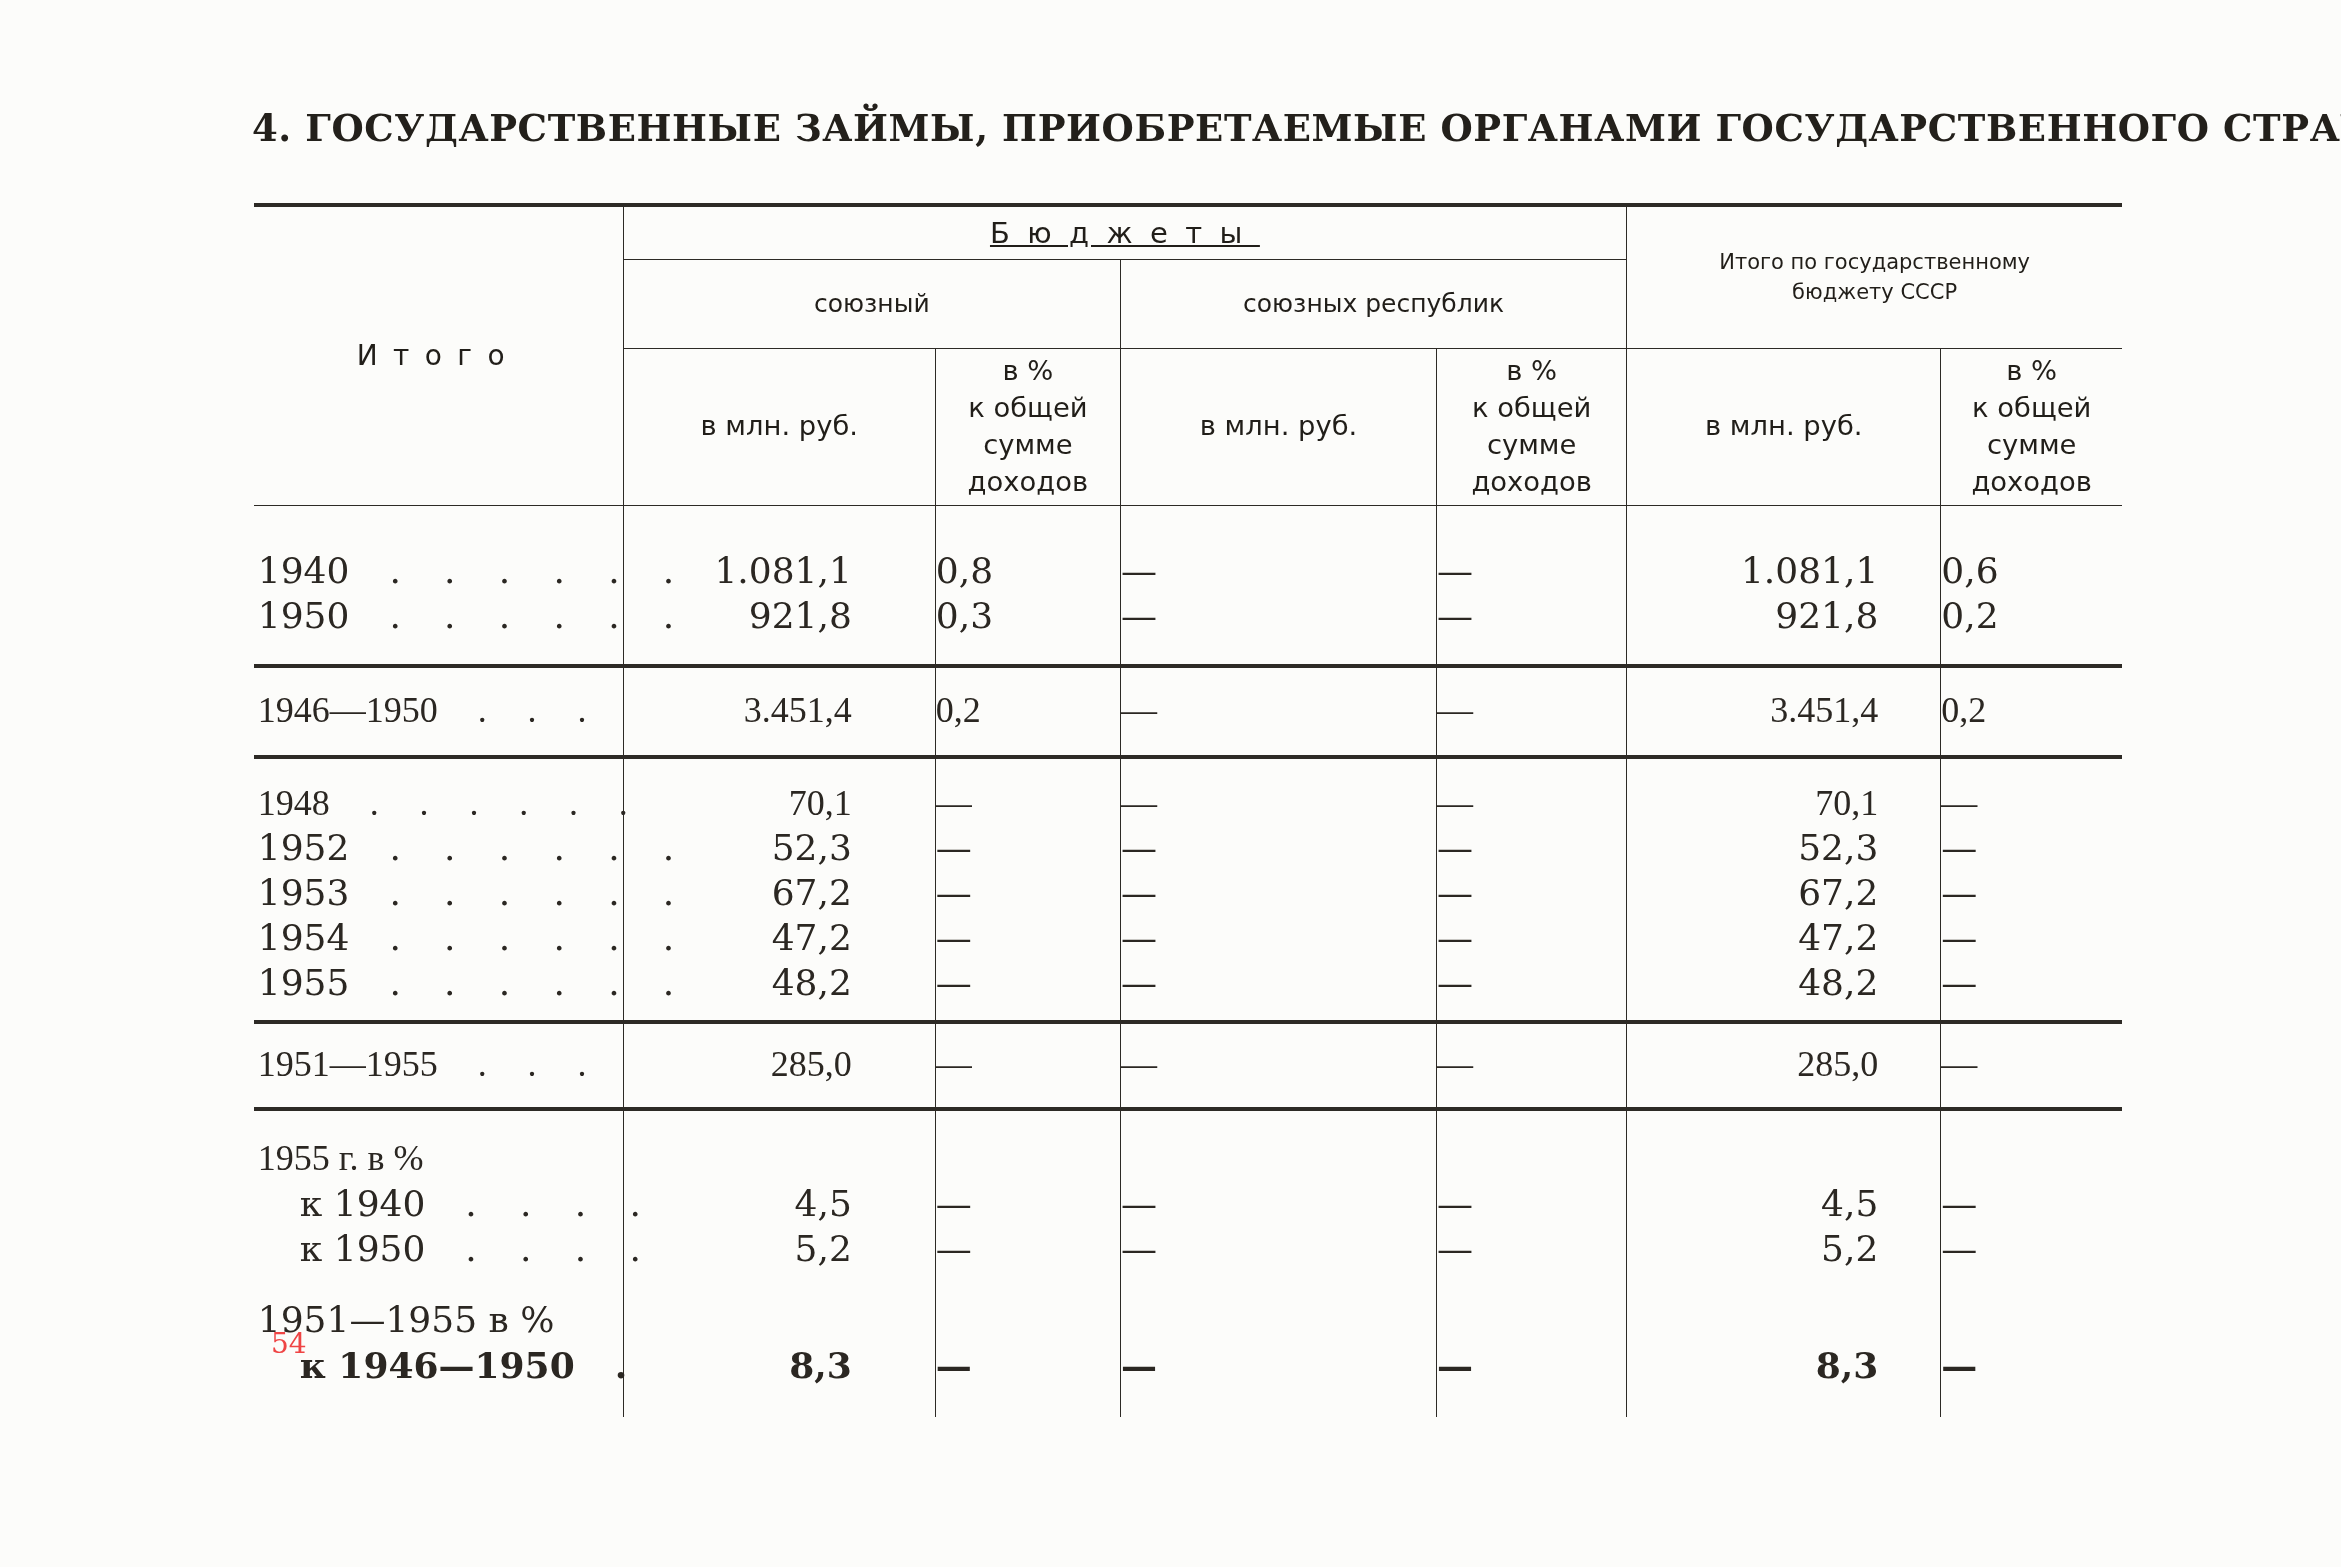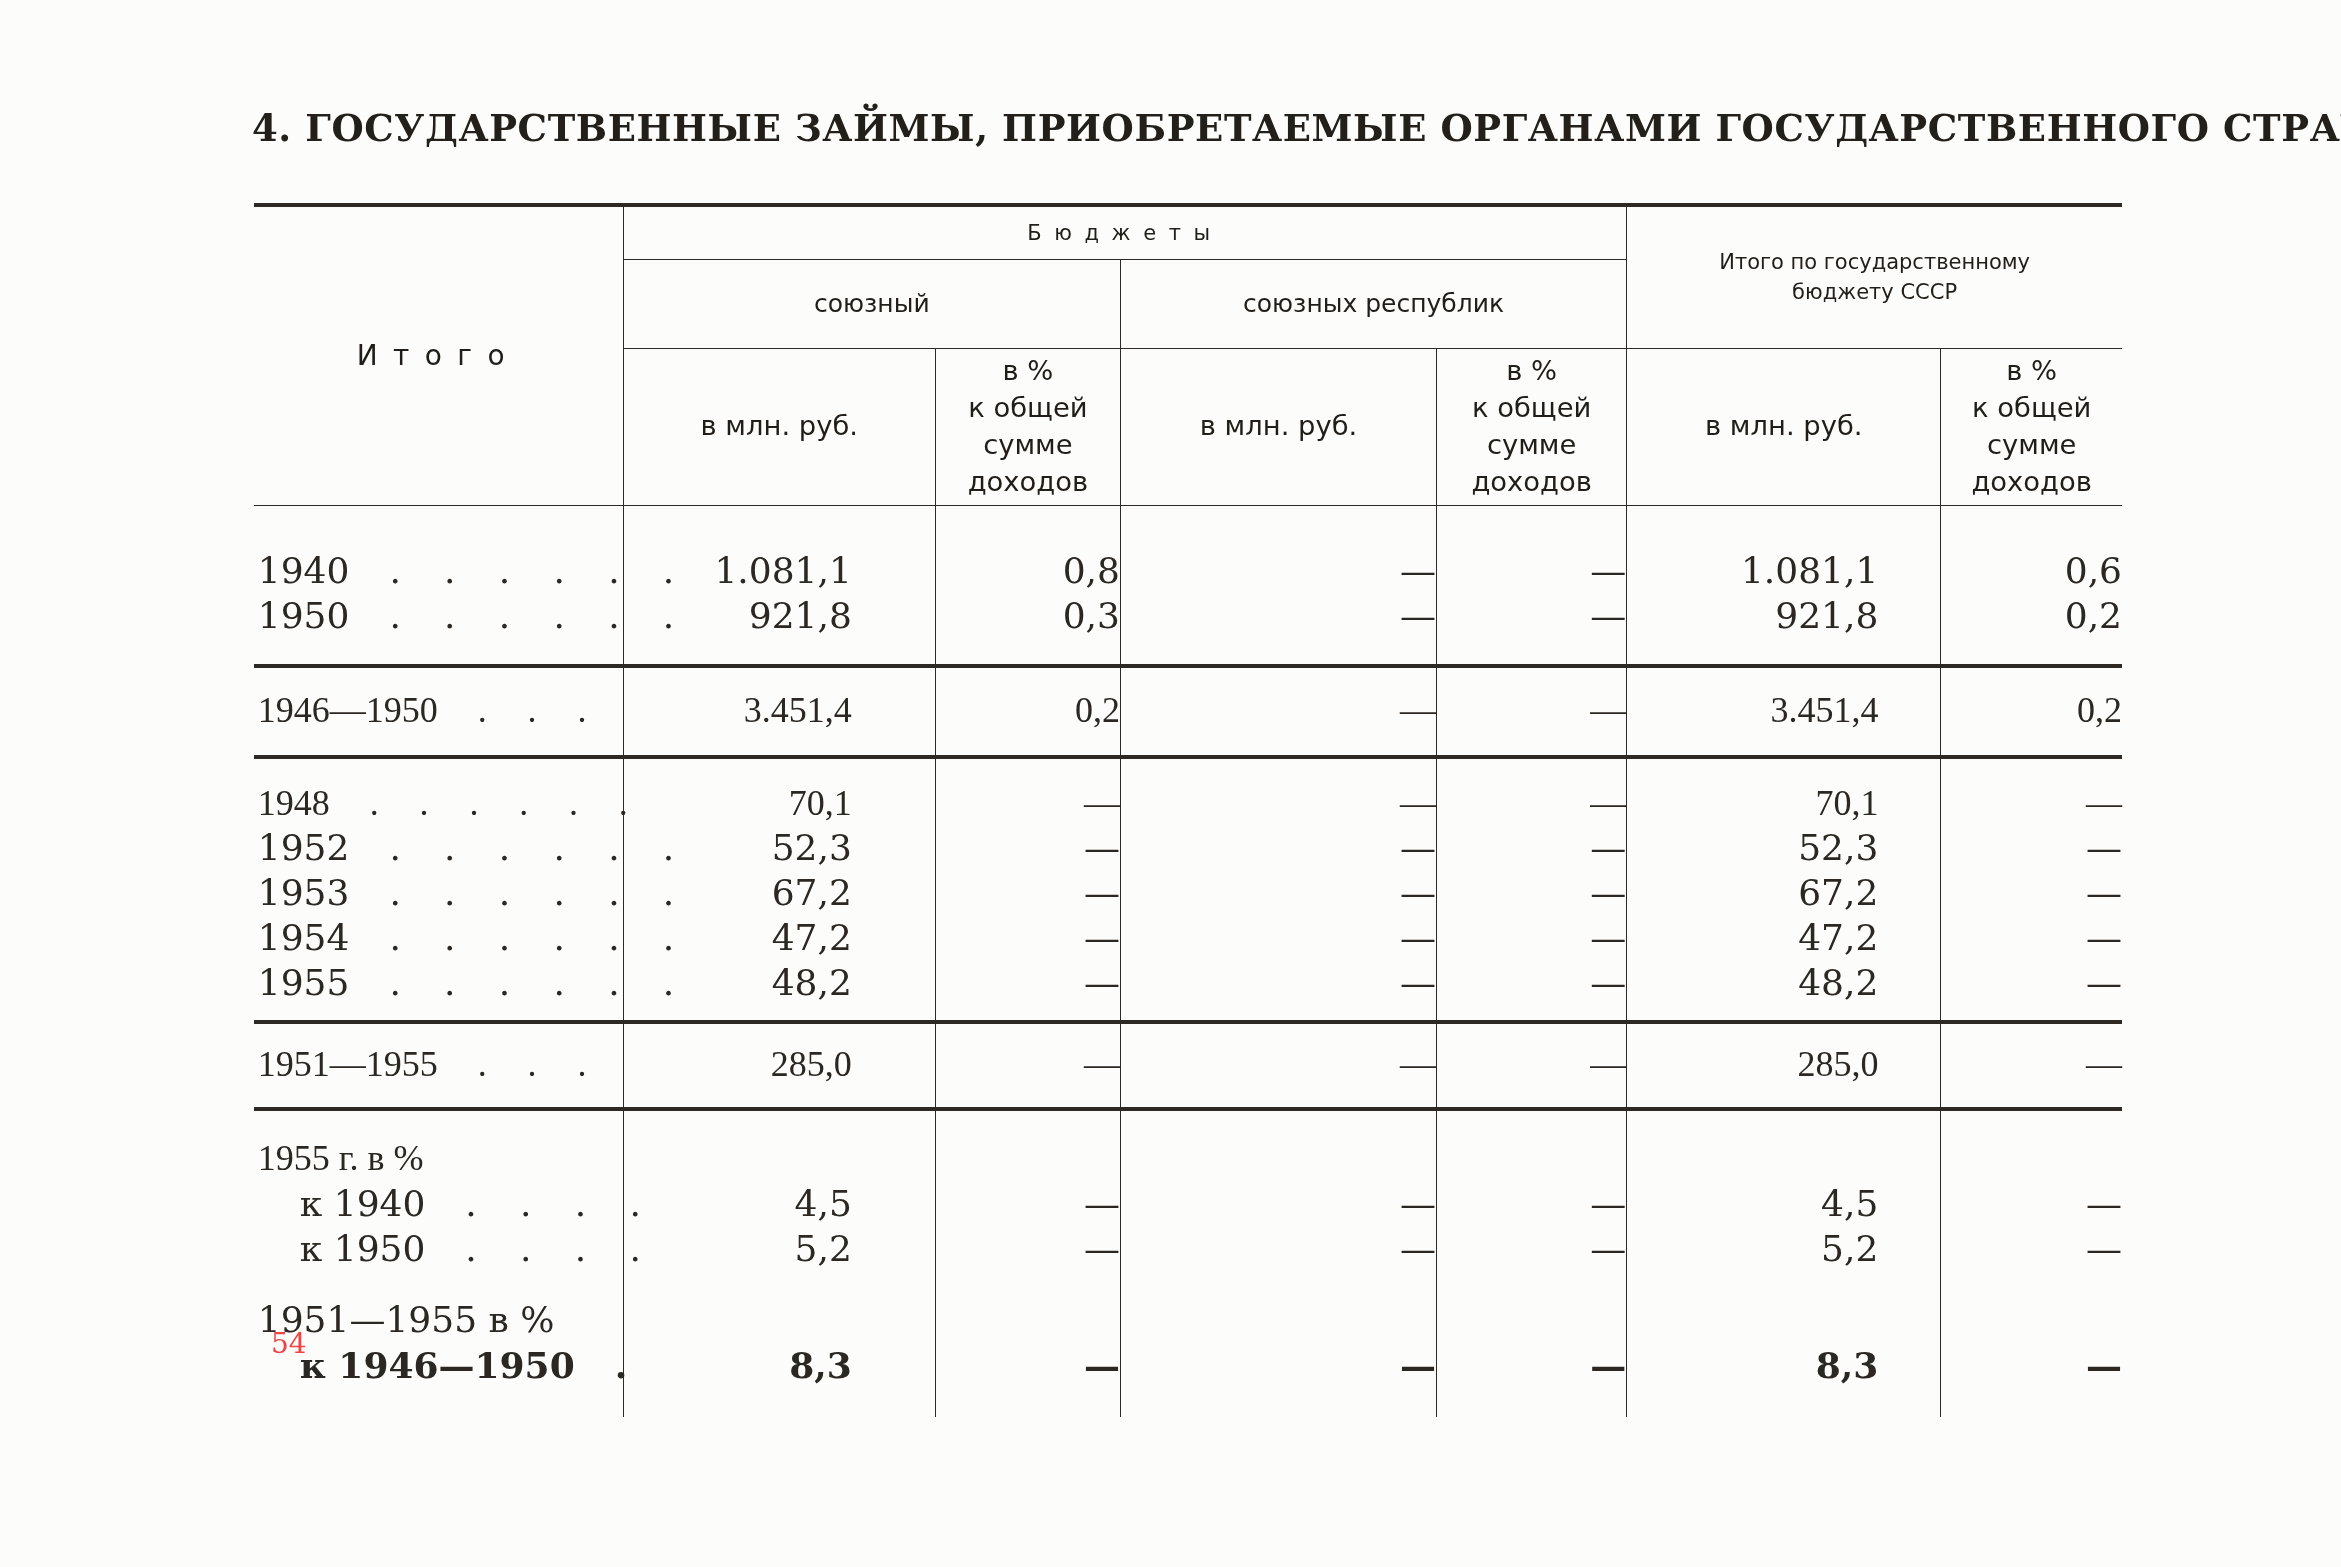--- a/index.html
+++ b/index.html
@@ -31,21 +31,21 @@
     font-family:"DejaVu Sans", sans-serif;
     font-weight:normal;
     color:#211e19;
     text-align:center;
     vertical-align:middle;
     padding:3.8px 5.7px;
   }
   th.h-years   { border-right:1.9px solid #2d2a25; border-bottom:1.9px solid #2d2a25;
                  font-size:28px; letter-spacing:0.55em; }
   th.h-budgets { border-right:1.9px solid #2d2a25; border-bottom:1.9px solid #2d2a25;
-                 font-size:21px; letter-spacing:0.6em; height:44px; }
+                 font-size:29px; letter-spacing:0.6em; height:44px;text-decoration:underline; }
   th.h-total   { border-bottom:1.9px solid #2d2a25;
                  font-size:21px; line-height:1.4; white-space:pre-line; }
   th.h-union, th.h-republics {
                  border-right:1.9px solid #2d2a25; border-bottom:1.9px solid #2d2a25;
                  font-size:25px; height:81px; }
   tr.subhead th {
                  font-size:27.4px; line-height:1.35; height:138px;
                  border-bottom:1.9px solid #2d2a25; white-space:pre-line; }
   tr.subhead th.vr { border-right:1.9px solid #2d2a25; }
   
@@ -58,21 +58,21 @@
     color:#2b2722;
   }
   tbody td:last-child { border-right:none; }
   tbody.thick > tr:first-child > td { border-top:4.7px solid #2d2a25;font-family:Liberation Serif, serif; }
 
   td.lbl  { text-align:left; padding-left:3.8px; white-space:nowrap;margin-left:9px; }
   td.lbl .indent { padding-left:42px; display:inline-block; }
   .dots   { word-spacing:28px; letter-spacing:1.9px; margin-left:40px; }
   td.mln  { text-align:right; padding-right:83px; }
   td.mlnt { text-align:right; padding-right:62px; }
-  td.ctr  { text-align:right; }
+  td.ctr  { text-align:left; }
 
   
   tbody.sec-a tr:first-child td { padding-top:42px; }
   tbody.sec-a tr:last-child  td { padding-bottom:26.5px; }
   tbody.sec-b td { padding-top:19px; padding-bottom:23px; }
   tbody.sec-c tr:first-child td { padding-top:21px; }
   tbody.sec-c tr:last-child  td { padding-bottom:15px; }
   tbody.sec-d td { padding-top:17px; padding-bottom:21px; }
   tbody.sec-e tr.r-grp1 td { padding-top:24.6px; }
   tbody.sec-e tr.r-grp2 td { padding-top:26.5px; }

